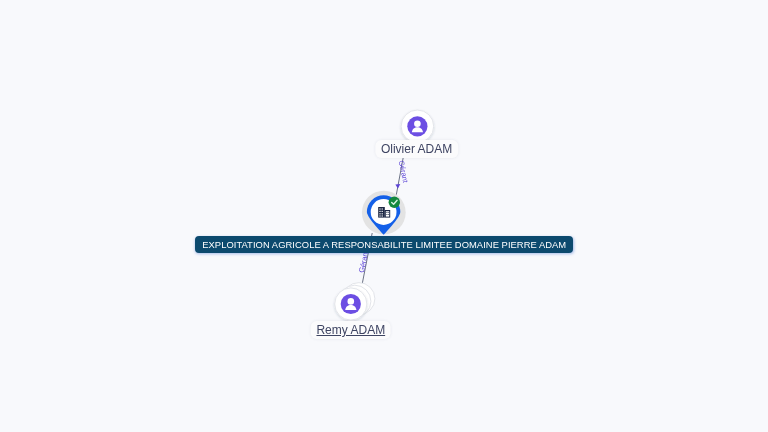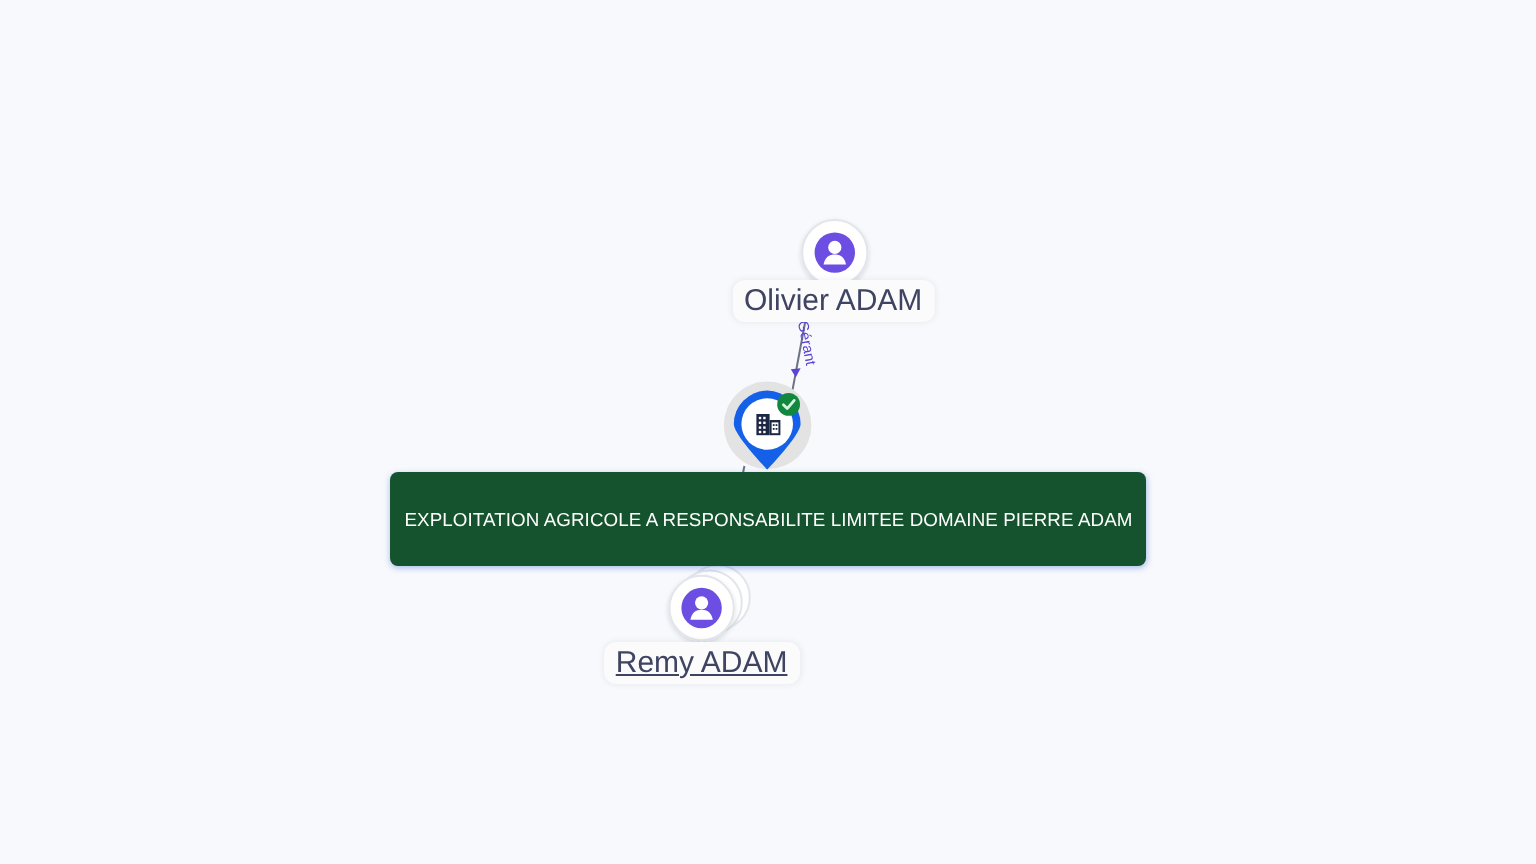--- a/index.html
+++ b/index.html
@@ -9,38 +9,38 @@
     background:#f8f9fc;
     font-family:"Liberation Sans", sans-serif;
     -webkit-font-smoothing:antialiased;
   }
   #stage{position:relative;width:768px;height:432px;background:#f8f9fc;}
   .layer{position:absolute;left:0;top:0;width:768px;height:432px;}
   .node-label{
     position:absolute;
     background:#fbfbfc;
     color:#3e4462;
-    font-size:15px;
+    font-size:12px;
     line-height:1;
     white-space:nowrap;
     border-radius:6px;
     padding:3.4px 6px;
     box-shadow:0 0 3px rgba(60,70,110,.10);
     transform:translate(-50%,0);
   }
   .company-label{
     position:absolute;
-    background:#14532d;
+    background:#0c4a6e;
     color:#ffffff;
     font-size:9.4px;
     line-height:1;
     letter-spacing:.05px;
     white-space:nowrap;
     border-radius:4px;
-    padding:19px 7px;
+    padding:4px 7px;
     box-shadow:0 1px 3px rgba(20,80,200,.35);
     transform:translate(-50%,0);
   }
 </style>
 </head>
 <body>
 
 <div id="stage">
 
   <svg class="layer" viewBox="0 0 768 432" xmlns="http://www.w3.org/2000/svg">

